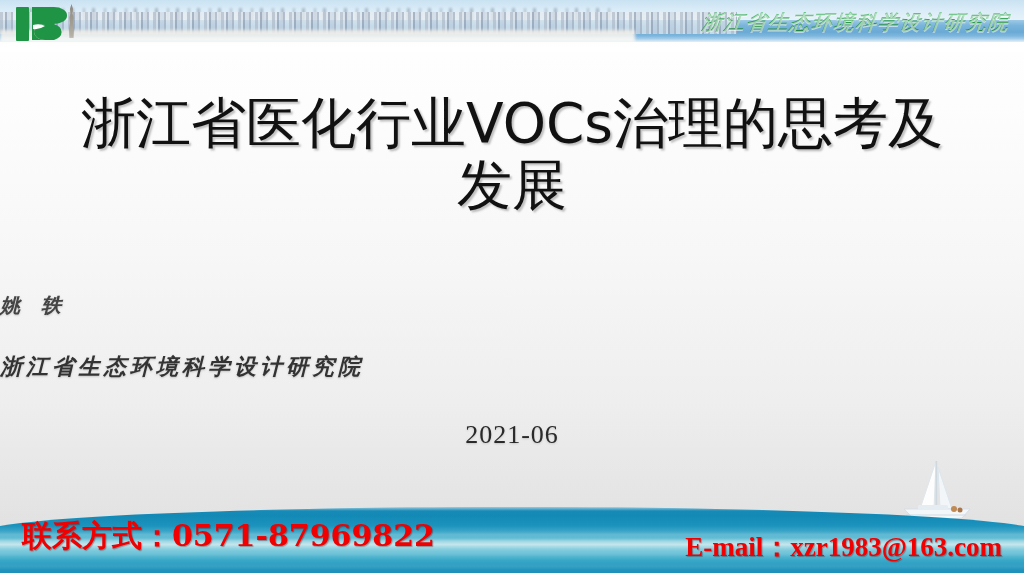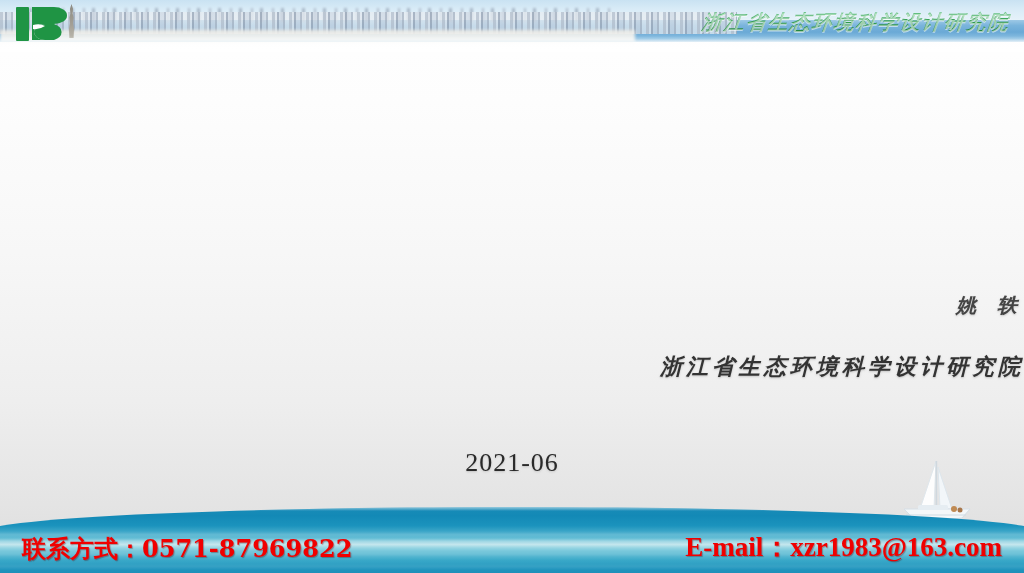--- a/index.html
+++ b/index.html
@@ -113,21 +113,21 @@
     font-weight:400;
     color:#111111;
     text-shadow:2px 2px 2px rgba(120,120,120,.45);
     padding:0 60px;
     letter-spacing:0px;
   }
 
   
   #author-block {
     position:absolute; left:0; top:292px; width:1024px;
-    text-align:right;
+    text-align:left;
     color:#2e2e2e;
   }
   #author-name {
     font-family:"DejaVu Serif", serif;
     font-style:italic; font-weight:bold;
     font-size:20px; letter-spacing:7px;
     color:#444;
     text-shadow:0 1px 2px rgba(180,180,180,.7);
   }
   .affil-line {
@@ -135,21 +135,21 @@
     font-style:italic; font-weight:bold;
     font-size:22px; line-height:34px;
     letter-spacing:4px;
     color:#333;
     text-shadow:0 1px 2px rgba(175,175,175,.7);
   }
   #affiliation-institute { margin-top:30px; }
 
   
   #date-line {
-    position:absolute; left:0; top:448px; width:1024px;
+    position:absolute; left:0; top:420px; width:1024px;
     text-align:center;
     font-family:"Liberation Serif", serif;
     font-size:26px; letter-spacing:1px;
     color:#2a2a2a;
     text-shadow:0 1px 2px rgba(170,170,170,.6);
   }
 
   
   #water-band {
     position:absolute; left:-20px; bottom:-6px;
@@ -177,23 +177,23 @@
 
   
   #sailboat {
     position:absolute; right:45px; bottom:48px;
     width:105px; height:66px;
   }
   #sailboat svg { display:block; }
 
   
   #contact-phone {
-    position:absolute; left:22px; bottom:8px;
-    font-family:"DejaVu Serif", serif;
-    font-weight:bold; font-size:24px;
+    position:absolute; left:22px; bottom:16px;
+    font-family:"DejaVu Serif", serif;
+    font-weight:bold; font-size:30px;
     color:#f00000;
     text-shadow:1px 1px 1px rgba(90,0,0,.35);
     white-space:nowrap;
   }
   #contact-email {
     position:absolute; right:22px; bottom:8px;
     font-family:"Liberation Serif", serif;
     font-weight:bold; font-size:27px;
     color:#f00000;
     text-shadow:1px 1px 1px rgba(90,0,0,.35);
@@ -221,20 +221,23 @@
         <path d="M18 3 h22 a13 8.5 0 0 1 0 17 h-9 a11 8 0 0 0 0 16 h-13 z" fill="#1f9444"></path>
         <path d="M40 3 a13 8.5 0 0 1 0 17 h-9 a11 8 0 0 0 0 16 h9
                  a14 9 0 0 0 0 -16 a12 8 0 0 0 0 -17 z" fill="#1f9444"></path>
         <path d="M19 21 q7 -2 12 1 q-6 4 -12 3 z" fill="#ffffff"></path>
       </svg>
     </div>
 
     <div id="institute-name">浙江省生态环境科学设计研究院</div>
   </div>
 
+  <div id="title-block">
+    <div id="main-title">浙江省医化行业VOCs治理的思考及发展</div>
+  </div>
 
   <div id="author-block">
     <div id="author-name">姚 轶</div>
     <div class="affil-line" id="affiliation-institute">浙江省生态环境科学设计研究院</div>
   </div>
 
   <div id="date-line">2021-06</div>
 
   <div id="sailboat">
     <svg viewBox="0 0 105 66" width="105" height="66" aria-hidden="true">

